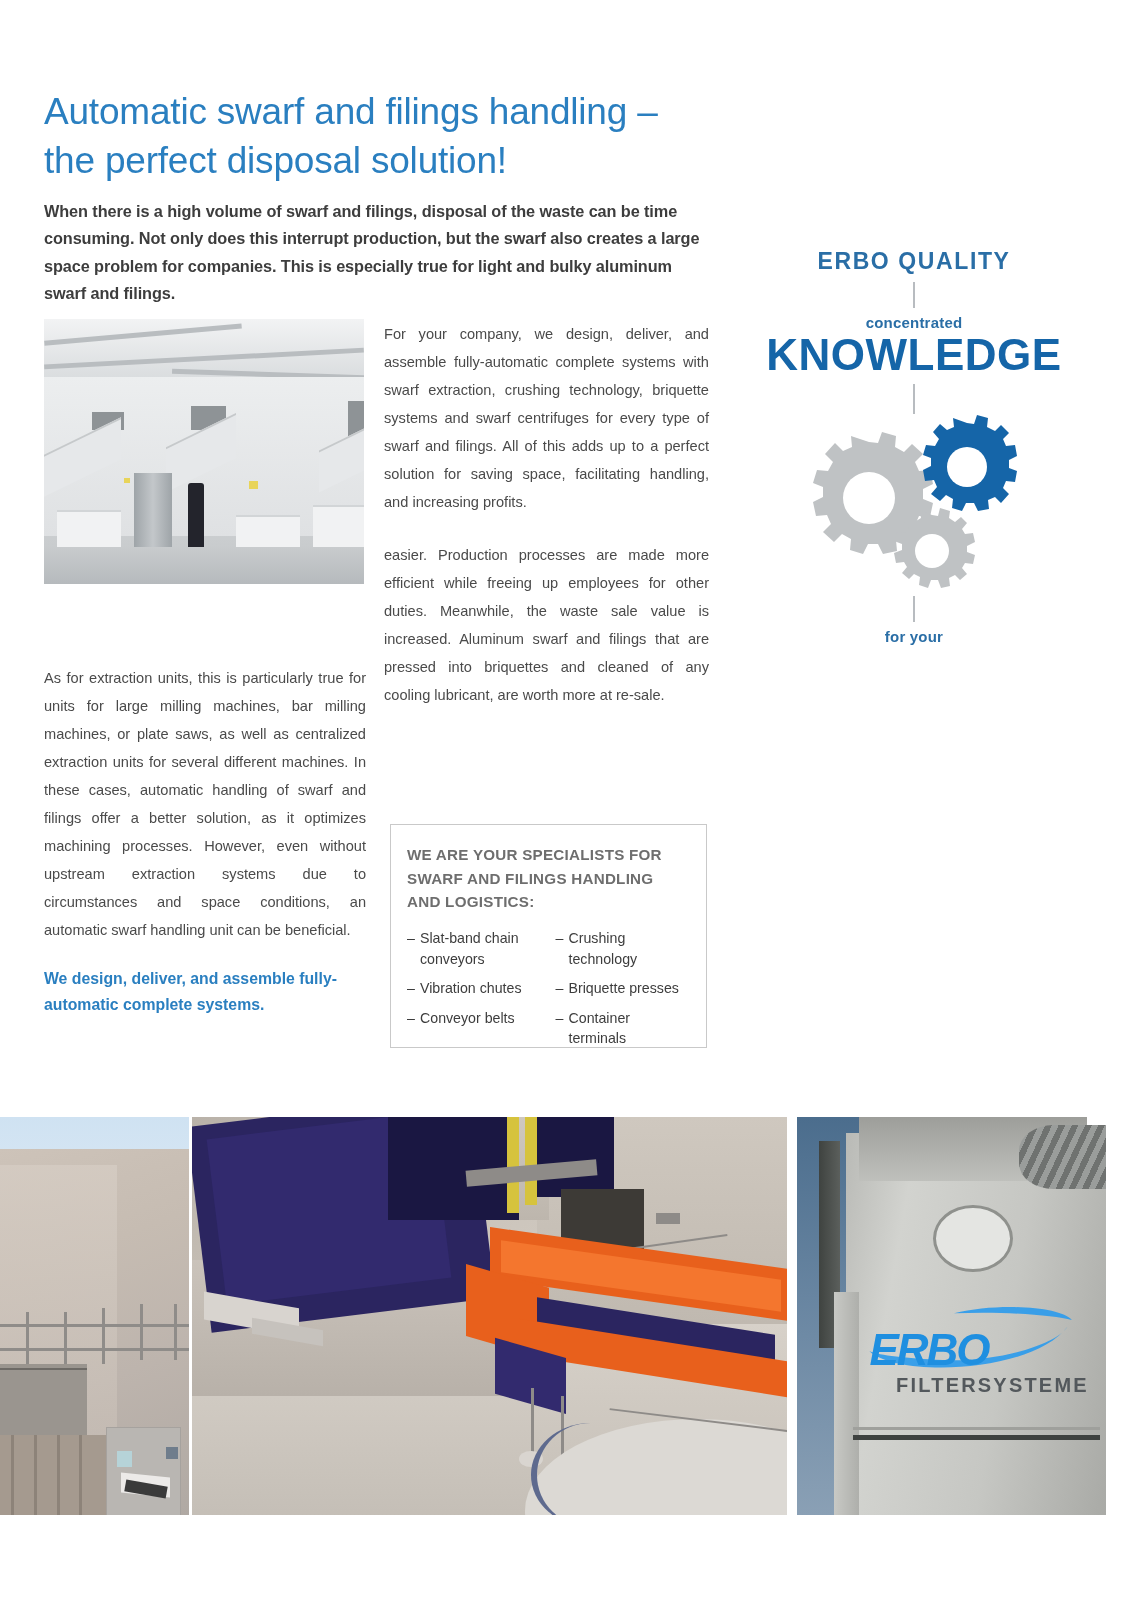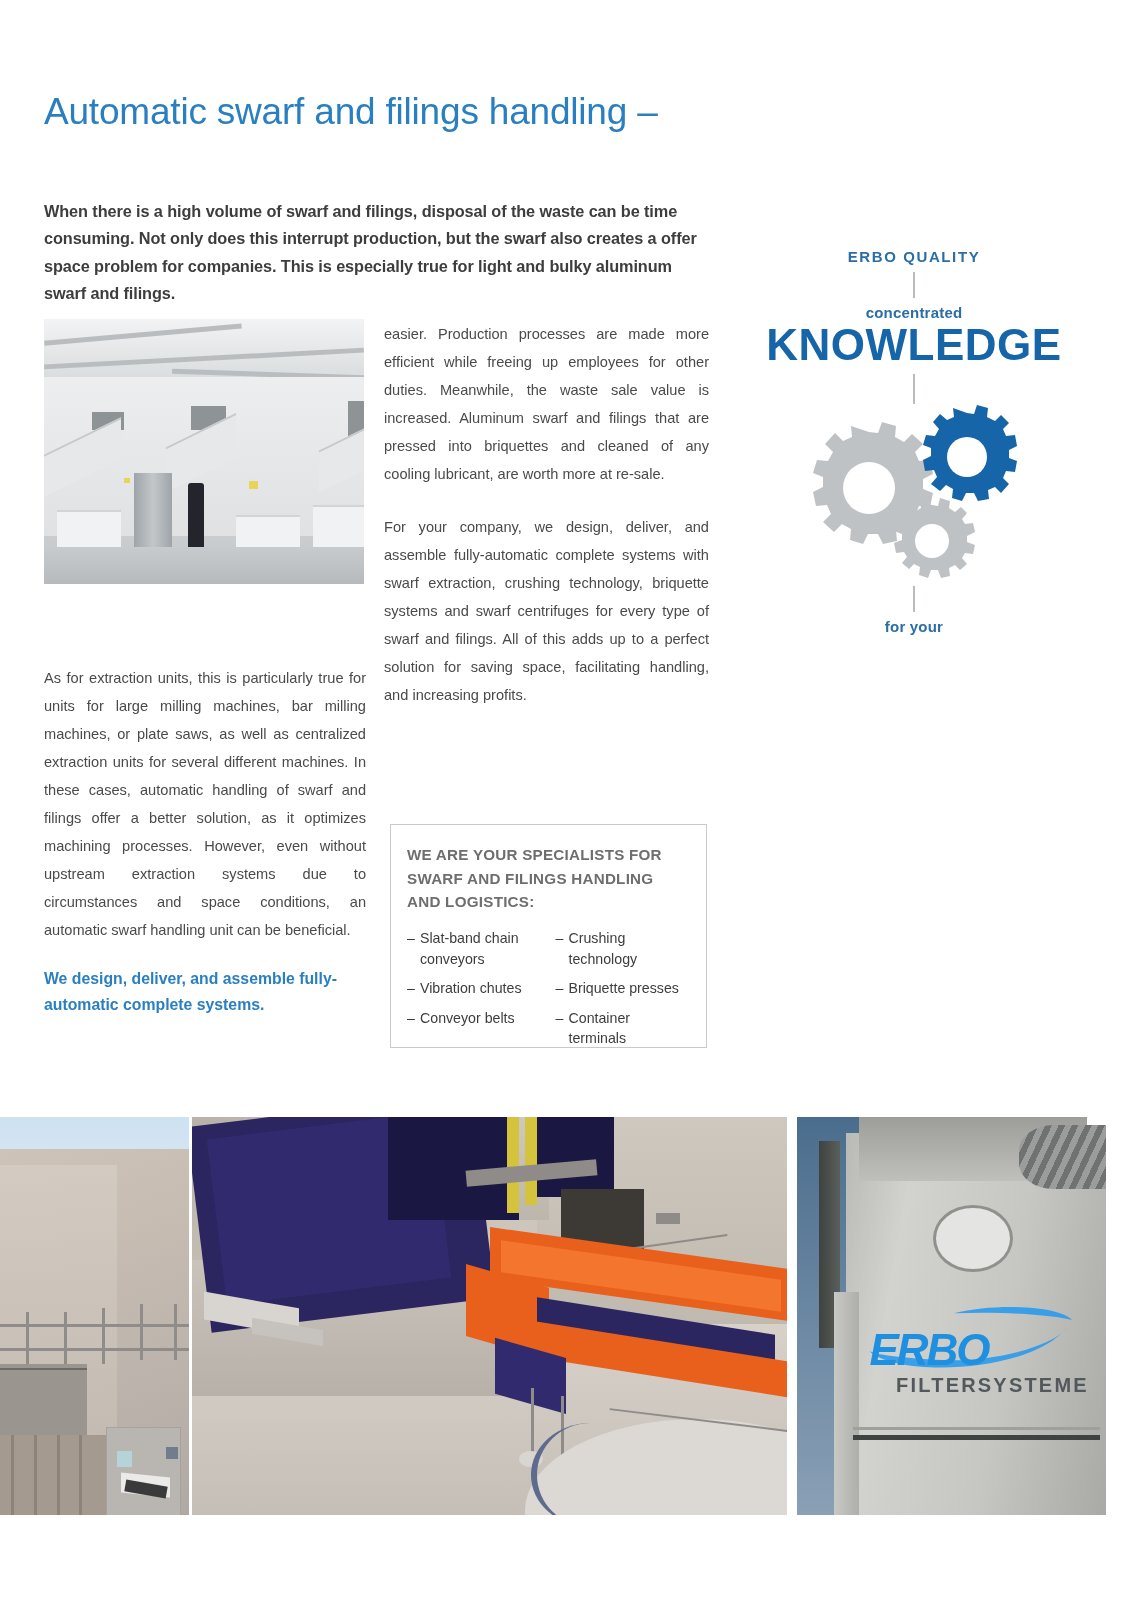--- a/index.html
+++ b/index.html
@@ -130,21 +130,21 @@
   
   .quality {
     position: absolute;
     left: 744px;
     top: 248px;
     width: 340px;
     height: 420px;
     text-align: center;
   }
   .q-erbo {
-    font-size: 15px;
+    font-size: 23px;
     font-weight: 700;
     letter-spacing: 1.6px;
     color: #2a6ea6;
   }
   .q-line {
     width: 1.6px;
     height: 26px;
     background: #b8bcc0;
     margin: 7px auto 6px auto;
   }
@@ -283,23 +283,24 @@
     letter-spacing: 2.2px;
   }
 </style>
 </head>
 <body>
 
 <div class="page">
 
   <h1 class="headline">
     <span class="l1">Automatic swarf and filings handling –</span>
+    <span class="l2">the perfect disposal solution!</span>
   </h1>
 
-  <p class="intro">When there is a high volume of swarf and filings, disposal of the waste can be time consuming. Not only does this interrupt production, but the swarf also creates a offer space problem for companies. This is especially true for light and bulky aluminum swarf and filings.</p>
+  <p class="intro">When there is a high volume of swarf and filings, disposal of the waste can be time consuming. Not only does this interrupt production, but the swarf also creates a large space problem for companies. This is especially true for light and bulky aluminum swarf and filings.</p>
 
   <div class="photo-top">
     <div class="ph hall-bg">
       <div class="hall-ceil"></div>
       <div class="hall-beam" style="left:0;top:14%;width:100%;transform:rotate(-3deg);"></div>
       <div class="hall-beam" style="left:0;top:5%;width:62%;transform:rotate(-5deg);"></div>
       <div class="hall-beam" style="left:40%;top:20%;width:60%;transform:rotate(2deg);"></div>
       <div class="hall-wall"></div>
       <div class="hall-open" style="left:15%;top:35%;width:10%;height:7%;"></div>
       <div class="hall-open" style="left:46%;top:33%;width:11%;height:9%;"></div>
@@ -317,22 +318,22 @@
       <div style="position:absolute;left:64%;top:61%;width:3%;height:3%;background:#e8d45a;"></div>
     </div>
   </div>
 
   <div class="col-left">
     <p>As for extraction units, this is particularly true for units for large milling machines, bar milling machines, or plate saws, as well as centralized extraction units for several different machines. In these cases, automatic handling of swarf and filings offer a better solution, as it optimizes machining processes. However, even without upstream extraction systems due to circumstances and space conditions, an automatic swarf handling unit can be beneficial.</p>
     <p class="highlight">We design, deliver, and assemble fully-automatic complete systems.</p>
   </div>
 
   <div class="col-right">
+    <p>For your company, we design, deliver, and assemble fully-automatic complete systems with swarf extraction, crushing technology, briquette systems and swarf centrifuges for every type of swarf and filings. All of this adds up to a perfect solution for saving space, facilitating handling, and increasing profits.</p>
     <p>easier. Production processes are made more efficient while freeing up employees for other duties. Meanwhile, the waste sale value is increased. Aluminum swarf and filings that are pressed into briquettes and cleaned of any cooling lubricant, are worth more at re-sale.</p>
-    <p>For your company, we design, deliver, and assemble fully-automatic complete systems with swarf extraction, crushing technology, briquette systems and swarf centrifuges for every type of swarf and filings. All of this adds up to a perfect solution for saving space, facilitating handling, and increasing profits.</p>
   </div>
 
   <div class="spec-box">
     <div class="spec-title">WE ARE YOUR SPECIALISTS FOR SWARF AND FILINGS HANDLING AND LOGISTICS:</div>
     <div class="spec-cols">
       <div class="spec-col">
         <div class="spec-item">
           <span class="spec-dash">–</span>
           <span class="spec-text">Slat-band chain conveyors</span>
         </div>

